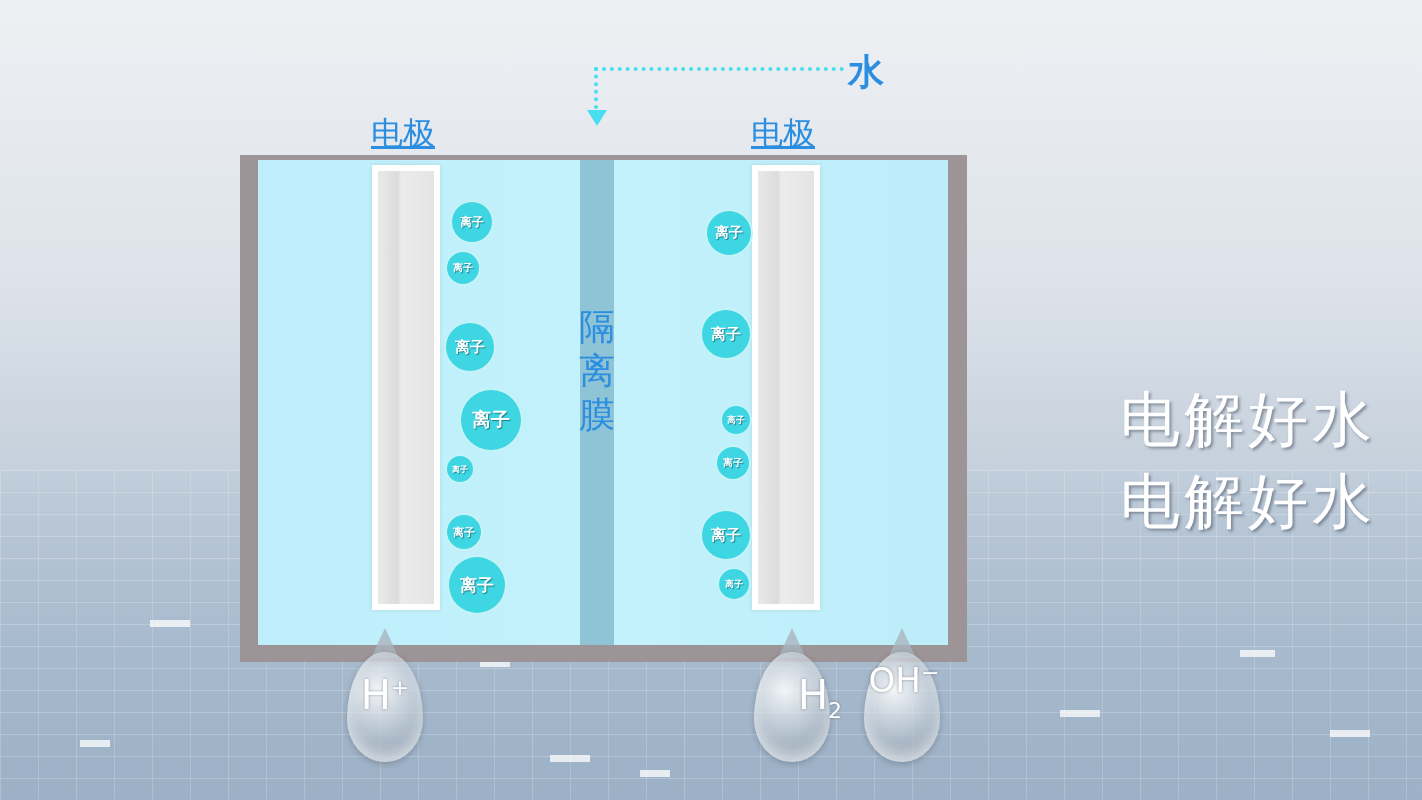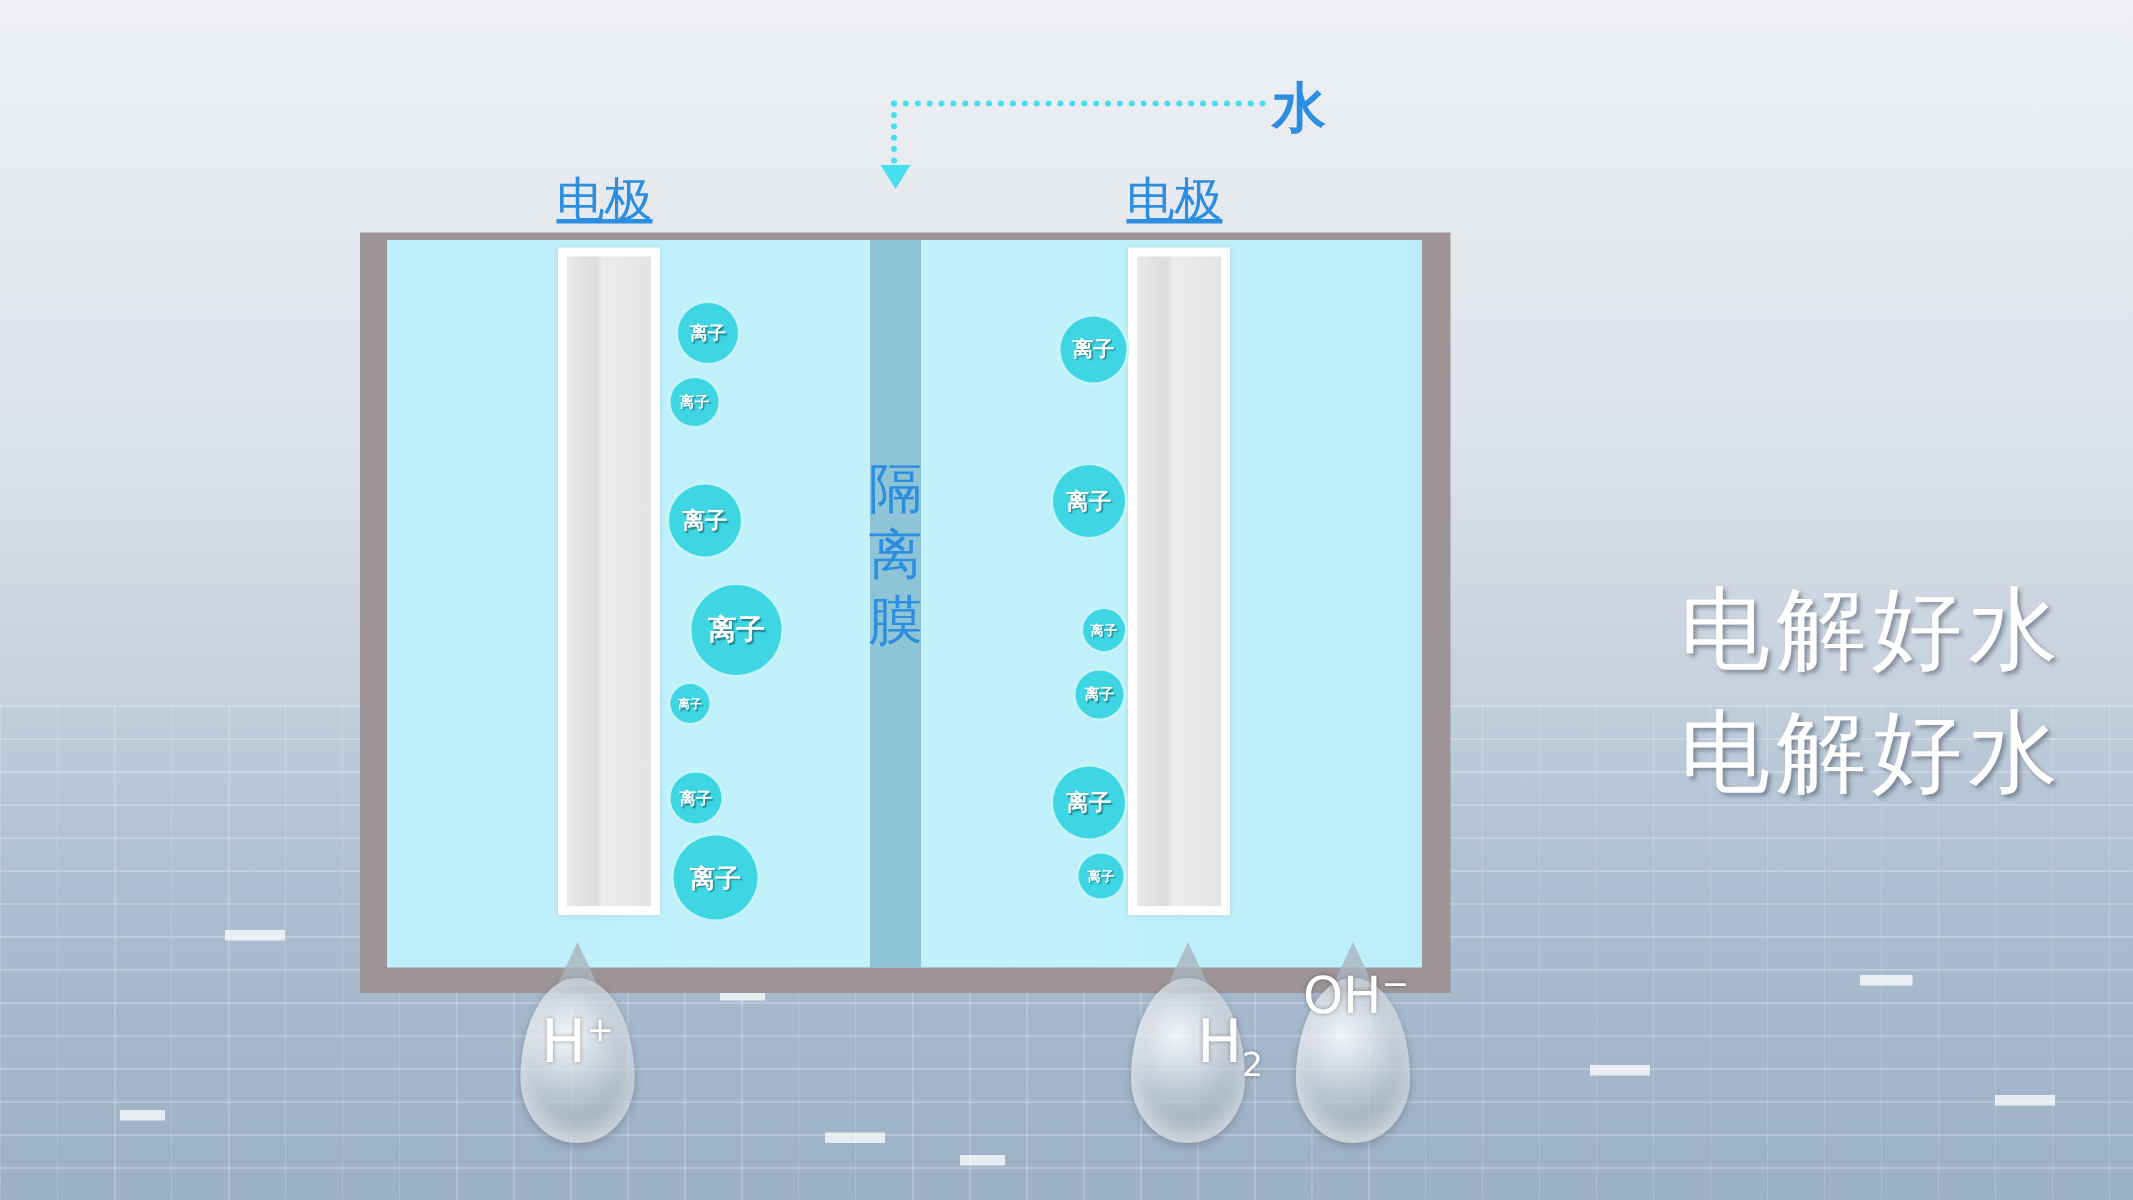--- a/index.html
+++ b/index.html
@@ -94,16 +94,16 @@
 <div class="drop-tip" style="left:371px;top:628px;"></div>
 <div class="drop" style="left:347px;top:652px;"></div>
 <div class="drop-label" style="left:347px;top:672px;width:76px;"><span>H</span><sup>+</sup></div>
 
 <div class="drop-tip" style="left:778px;top:628px;"></div>
 <div class="drop" style="left:754px;top:652px;"></div>
 <div class="drop-label" style="left:782px;top:672px;width:76px;"><span>H</span><sub>2</sub></div>
 
 <div class="drop-tip" style="left:888px;top:628px;"></div>
 <div class="drop" style="left:864px;top:652px;"></div>
-<div class="drop-label" style="left:860px;top:644px;width:88px;font-size:34px;"><span>OH</span><sup>−</sup></div>
+<div class="drop-label" style="left:860px;top:660px;width:88px;font-size:34px;"><span>OH</span><sup>−</sup></div>
 
 <div class="slogan" style="top:380px;">电解好水</div>
 <div class="slogan" style="top:462px;">电解好水</div>
 
 </body></html>

